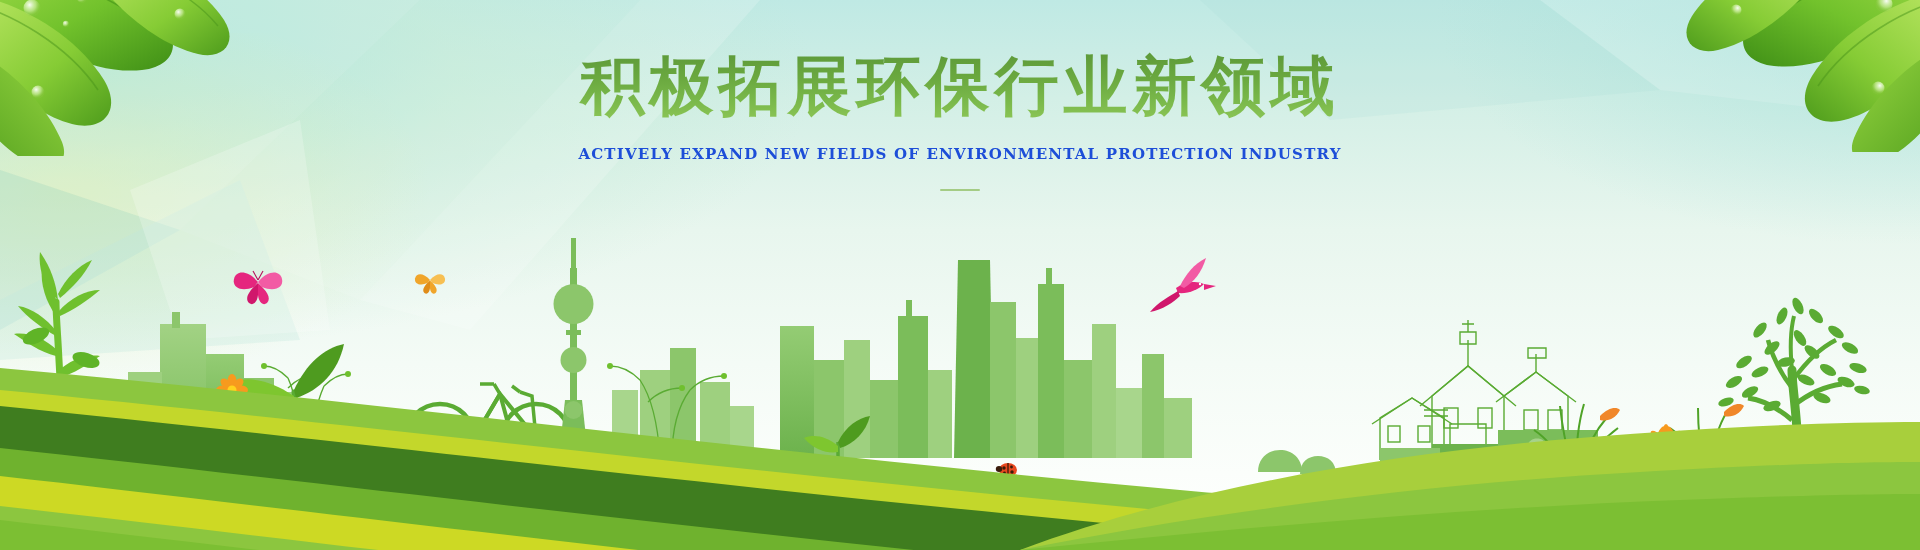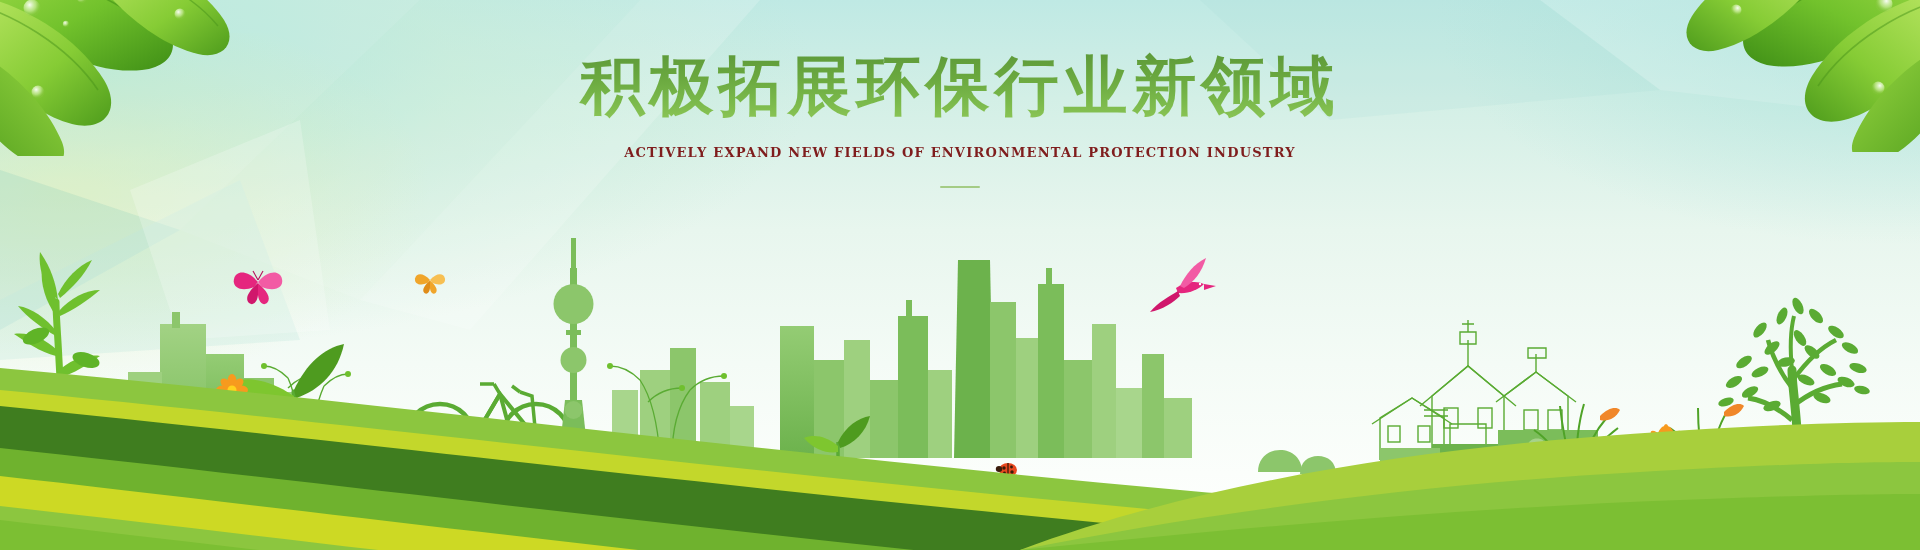--- a/index.html
+++ b/index.html
@@ -58,23 +58,23 @@
     margin:0;
     background:linear-gradient(180deg,#5d9a3a 0%,#6aa83f 38%,#79b84a 72%,#8ac455 100%);
     -webkit-background-clip:text;background-clip:text;
     color:#6aa83f;
     -webkit-text-fill-color:transparent;
     text-shadow:none;
   }
   .sub-en{
     font-family:"DejaVu Serif","Liberation Serif",serif;
     font-weight:bold;
-    font-size:13px;
+    font-size:15px;
     letter-spacing:1.2px;
-    color:#7f1d1d;
+    color:#1d4ed8;
     margin:26px 0 0 0;
     white-space:nowrap;
   }
   .divider{
     width:40px;height:2px;margin:26px auto 0 auto;
     background:#8fbf63;opacity:.75;border-radius:2px;
   }
   .tagline{
     font-family:"DejaVu Serif","Liberation Serif",serif;
     font-weight:bold;

